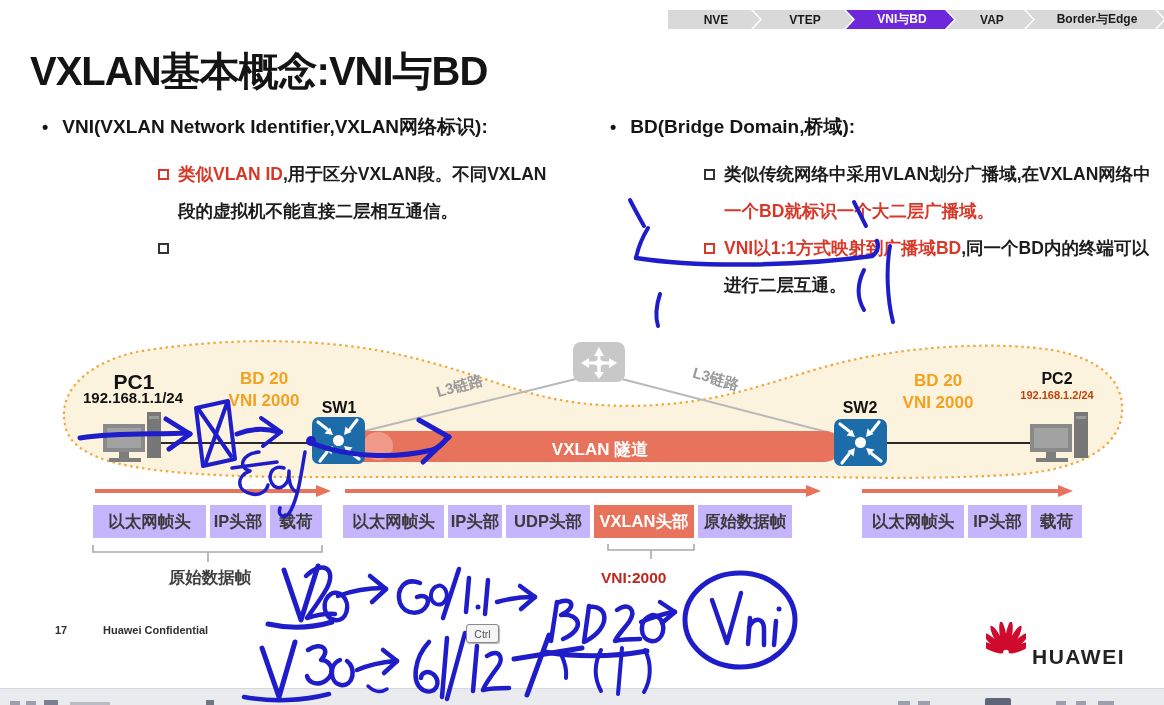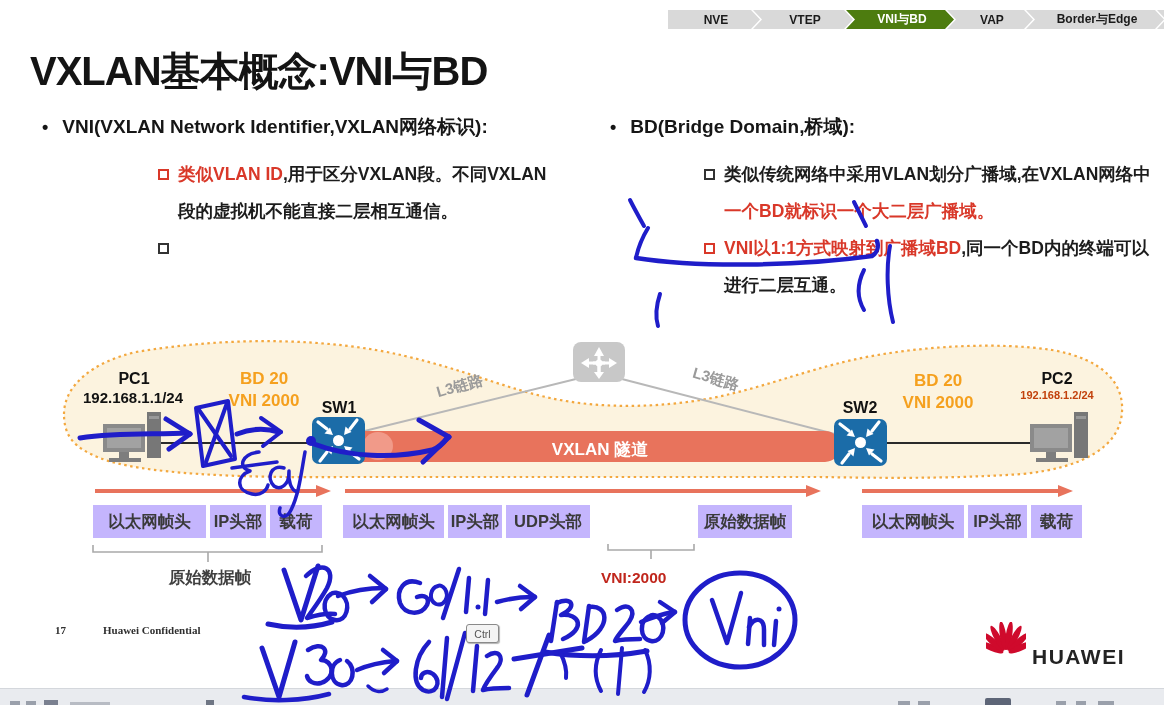--- a/index.html
+++ b/index.html
@@ -5,21 +5,21 @@
   html,body{margin:0;padding:0;background:#222;}
   .slide{position:relative;width:1164px;height:705px;background:#ffffff;overflow:hidden;
          font-family:"Liberation Sans",sans-serif;}
   
   .crumbs{position:absolute;left:668px;top:10px;display:flex;height:19px;z-index:2;}
   .crumb{position:relative;display:flex;align-items:center;justify-content:center;
          background:#D9D9D9;color:#1a1a1a;font-weight:bold;font-size:12px;
          margin-left:-7px;padding:0 6px 0 10px;
          clip-path:polygon(0 0,calc(100% - 9px) 0,100% 50%,calc(100% - 9px) 100%,0 100%,9px 50%);}
   .crumb:first-child{clip-path:polygon(0 0,calc(100% - 9px) 0,100% 50%,calc(100% - 9px) 100%,0 100%);margin-left:0;}
-  .crumb.active{background:#4d7c0f;color:#fff;}
+  .crumb.active{background:#6d28d9;color:#fff;}
   
   .title{position:absolute;left:30px;top:44px;font-size:40px;font-weight:bold;color:#141414;
          letter-spacing:-1px;z-index:2;}
   
   .colhead{position:absolute;top:114px;font-size:19px;font-weight:bold;color:#161616;z-index:2;}
   .colhead .dot{margin-right:14px;font-size:18px;}
   .subcol{position:absolute;top:156px;font-size:17.5px;font-weight:bold;line-height:37px;
           color:#1c1c1c;z-index:2;}
   .sub{position:relative;}
   .sq{position:absolute;left:-20px;top:13px;width:7px;height:7px;border:2px solid #333;}
@@ -29,21 +29,21 @@
   .lab{position:absolute;font-weight:bold;z-index:2;}
   .center{text-align:center;}
   .orange{color:#F5A01E;}
   .gray{color:#9a9a9a;}
   
   .fbox{position:absolute;top:505px;height:33px;background:#c4b5fd;color:#3a3a3a;
         font-weight:bold;font-size:16.5px;display:flex;align-items:center;justify-content:center;
         z-index:2;white-space:nowrap;}
   .fbox.hl{background:#E8735C;color:#fff;}
   
-  .footer{position:absolute;top:624px;font-size:11px;font-weight:bold;color:#2f2f2f;z-index:2;font-family:Liberation Serif, serif;}
+  .footer{position:absolute;top:624px;font-size:11px;font-weight:bold;color:#2f2f2f;z-index:2;}
   .logo{position:absolute;left:986px;top:611px;display:flex;align-items:center;z-index:2;}
   .logo .word{font-size:21px;font-weight:bold;color:#232323;letter-spacing:1.5px;margin-left:6px;margin-top:34px;}
   
   .ctrlkey{position:absolute;left:466px;top:624px;width:31px;height:17px;background:#f4f4f4;
            border:1px solid #8a8a8a;border-radius:3px;box-shadow:1px 1px 1px rgba(0,0,0,.3);
            font-size:10.5px;color:#555;display:flex;align-items:center;justify-content:center;z-index:7;}
   
   .bottombar{position:absolute;left:0;top:688px;width:1164px;height:17px;background:#E9EBEF;
              border-top:1px solid #d4d7dc;z-index:3;}
   .bfrag{position:absolute;bottom:0;background:#9aa0ab;}
@@ -183,41 +183,42 @@
       <line x1="862" y1="491" x2="1058" y2="491"></line>
         <polygon points="1058,485 1073,491 1058,497" stroke="none"></polygon>
     </g>
 
     <g stroke="#A9A9A9" stroke-width="1.6" fill="none">
       <path d="M93,545 L93,552 L322,552 L322,545 M208,552 L208,562"></path>
       <path d="M608,544 L608,550 L694,550 L694,544 M651,550 L651,559"></path>
     </g>
   </svg>
 
-  <div class="lab center" style="left:112px;top:370px;width:44px;font-size:16px;color:#111;">PC1</div>
+  <div class="lab center" style="left:112px;top:370px;width:44px;font-size:21px;color:#111;">PC1</div>
   <div class="lab center" style="left:78px;top:389px;width:110px;font-size:15px;color:#111;">192.168.1.1/24</div>
   <div class="lab center orange" style="left:222px;top:369px;width:84px;font-size:17px;">BD 20</div>
   <div class="lab center orange" style="left:218px;top:391px;width:92px;font-size:17px;">VNI 2000</div>
   <div class="lab center" style="left:316px;top:399px;width:46px;font-size:16px;color:#111;">SW1</div>
   <div class="lab center" style="left:837px;top:399px;width:46px;font-size:16px;color:#111;">SW2</div>
   <div class="lab center orange" style="left:896px;top:371px;width:84px;font-size:17px;">BD 20</div>
   <div class="lab center orange" style="left:892px;top:393px;width:92px;font-size:17px;">VNI 2000</div>
   <div class="lab center" style="left:1035px;top:370px;width:44px;font-size:16px;color:#111;">PC2</div>
   <div class="lab center" style="left:1002px;top:389px;width:110px;font-size:11px;color:#c2410c;">192.168.1.2/24</div>
   <div class="lab gray" style="left:436px;top:377px;font-size:15px;transform:rotate(-16deg);">L3链路</div>
   <div class="lab gray" style="left:692px;top:370px;font-size:15px;transform:rotate(16deg);">L3链路</div>
   <div class="lab center" style="left:520px;top:438px;width:160px;font-size:17px;color:#fff;">VXLAN 隧道</div>
 
   <div class="fbox" style="left:93px;width:113px;">以太网帧头</div>
   <div class="fbox" style="left:210px;width:56px;">IP头部</div>
   <div class="fbox" style="left:270px;width:52px;">载荷</div>
 
   <div class="fbox" style="left:343px;width:101px;">以太网帧头</div>
   <div class="fbox" style="left:448px;width:54px;">IP头部</div>
   <div class="fbox" style="left:506px;width:84px;">UDP头部</div>
+  <div class="fbox hl" style="left:594px;width:100px;">VXLAN头部</div>
   <div class="fbox" style="left:698px;width:94px;">原始数据帧</div>
 
   <div class="fbox" style="left:862px;width:102px;">以太网帧头</div>
   <div class="fbox" style="left:968px;width:59px;">IP头部</div>
   <div class="fbox" style="left:1031px;width:51px;">载荷</div>
 
   <div class="lab center" style="left:152px;top:567px;width:116px;font-size:16.5px;color:#3f3f3f;">原始数据帧</div>
   <div class="lab" style="left:601px;top:569px;font-size:15.5px;color:#C0261C;">VNI:2000</div>
 
   <div class="footer" style="left:55px;">17</div>

